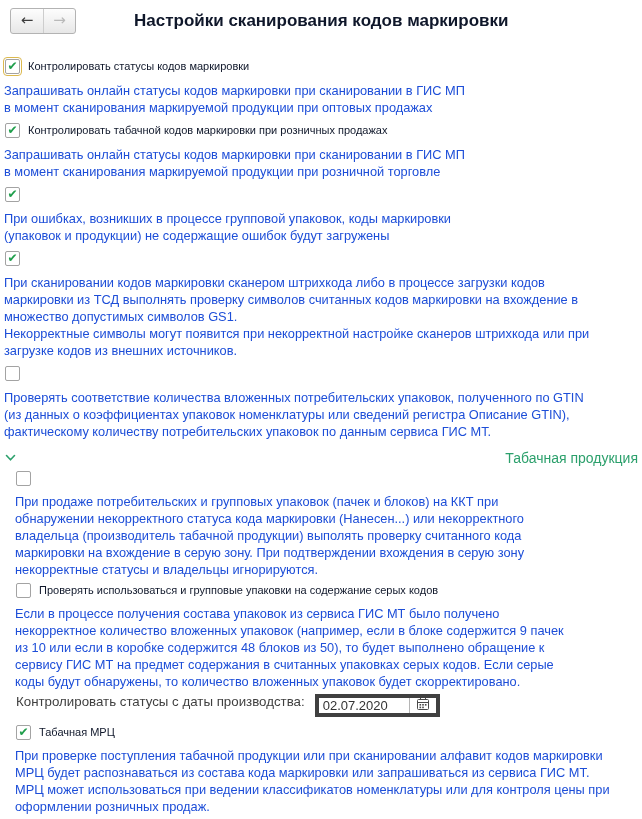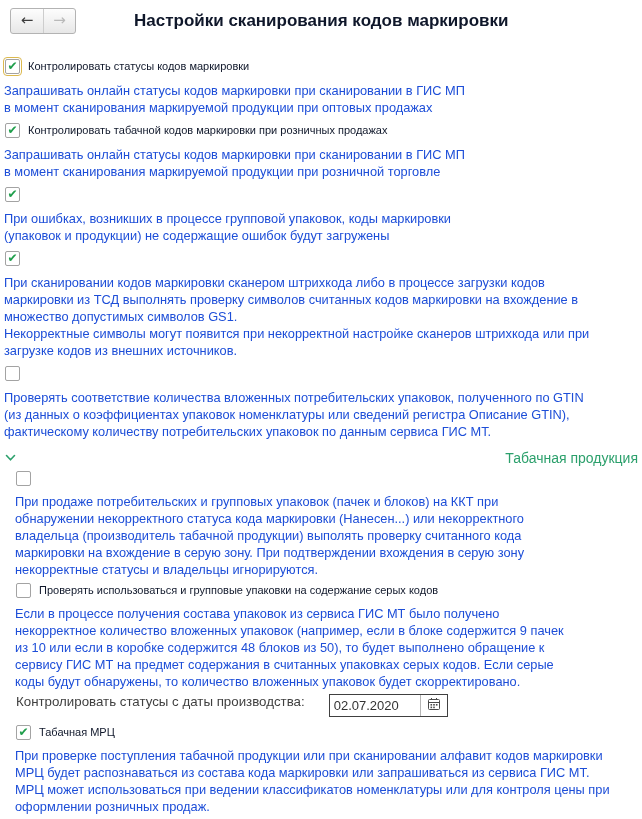--- a/index.html
+++ b/index.html
@@ -41,21 +41,21 @@
 
   
   .group-header { display:flex; align-items:center; height:20px; margin-top:8px; cursor:pointer; padding-left:1px;justify-content:space-between; }
   .chevron { width:11px; height:10px; display:flex; align-items:center; }
   .group-title { margin-left:7px; font-size:14px; color:#2ca06c; }
   .group-body { padding-left:11px; }
 
   
   .date-row { display:flex; align-items:flex-start; height:23px; margin-left:1px; }
   .date-label { font-size:13.3px; color:#3f3f3f; white-space:nowrap; }
-  .date-widget { display:inline-flex; margin-left:24px; border:1px solid #404040; height:23px; background:#fff; }
+  .date-widget { display:inline-flex; margin-left:10px; border:4px solid #404040; height:23px; background:#fff; }
   .date-input {
     width:90px; border:none; outline:none; padding:0 4px; font-size:13px; color:#333;
     font-family:"Liberation Sans", sans-serif; background:#fff;
   }
   .cal-btn {
     width:27px; border:none; border-left:1px solid #b5b5b5; background:#fff; cursor:pointer;
     display:flex; align-items:center; justify-content:center; padding:0;
   }
 </style>
 </head>

